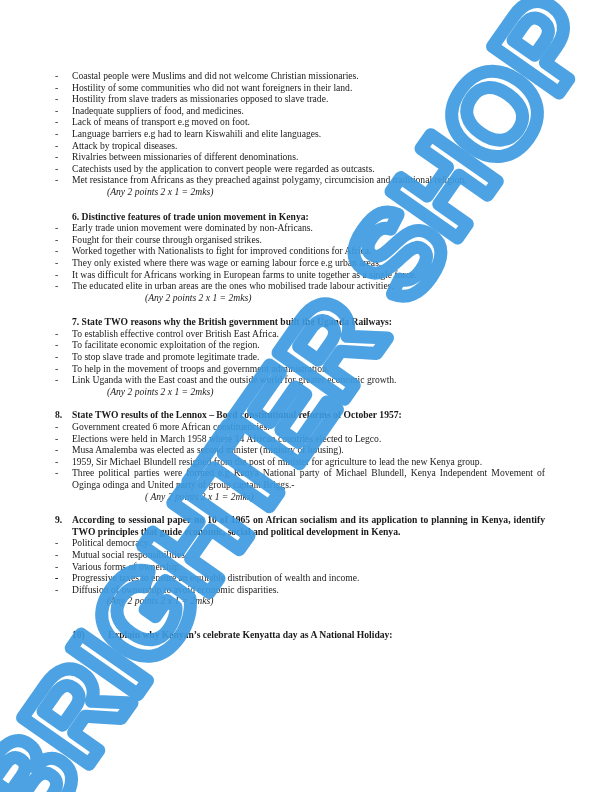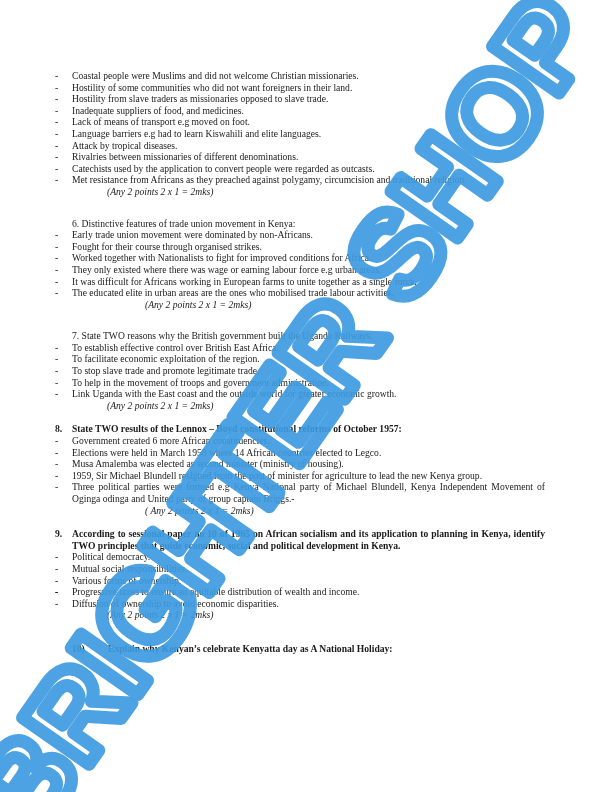--- a/index.html
+++ b/index.html
@@ -5,21 +5,21 @@
   html, body { margin: 0; padding: 0; background: #ffffff; }
   body { width: 612px; height: 792px; position: relative; overflow: hidden;
          font-family: "Liberation Serif", "DejaVu Serif", serif; color: #1a1a1a; }
   .page { position: absolute; left: 0; top: 0; width: 612px; height: 792px; }
   .content { position: absolute; left: 55px; top: 70px; width: 490px; font-size: 9.6px; line-height: 11.6px; }
   .bullet { position: relative; padding-left: 17px; text-align: justify; }
   .bullet .dash { position: absolute; left: 0; top: 0; }
   .marks { font-style: italic; padding-left: 52px; }
   .marks.m2 { padding-left: 90px; }
   .marks.m3 { padding-left: 90px; font-family: Liberation Serif, serif; }
-  .heading { font-weight: normal; padding-left: 17px; margin-top: 20px; }
+  .heading { font-weight: bold; padding-left: 17px; margin-top: 13px; }
   .heading-num { font-weight: bold; position: relative; padding-left: 17px; margin-top: 12px; text-align: justify; }
   .heading-num .num { position: absolute; left: 0; top: 0; }
   .q10 { font-weight: bold; margin-top: 22px; padding-left: 17px; }
   .q10 .num { display: inline-block; width: 36px; }
   .watermark { position: absolute; left: 0; top: 0; width: 612px; height: 792px; pointer-events: none; }
 </style>
 </head>
 <body>
 
 <div class="page">

